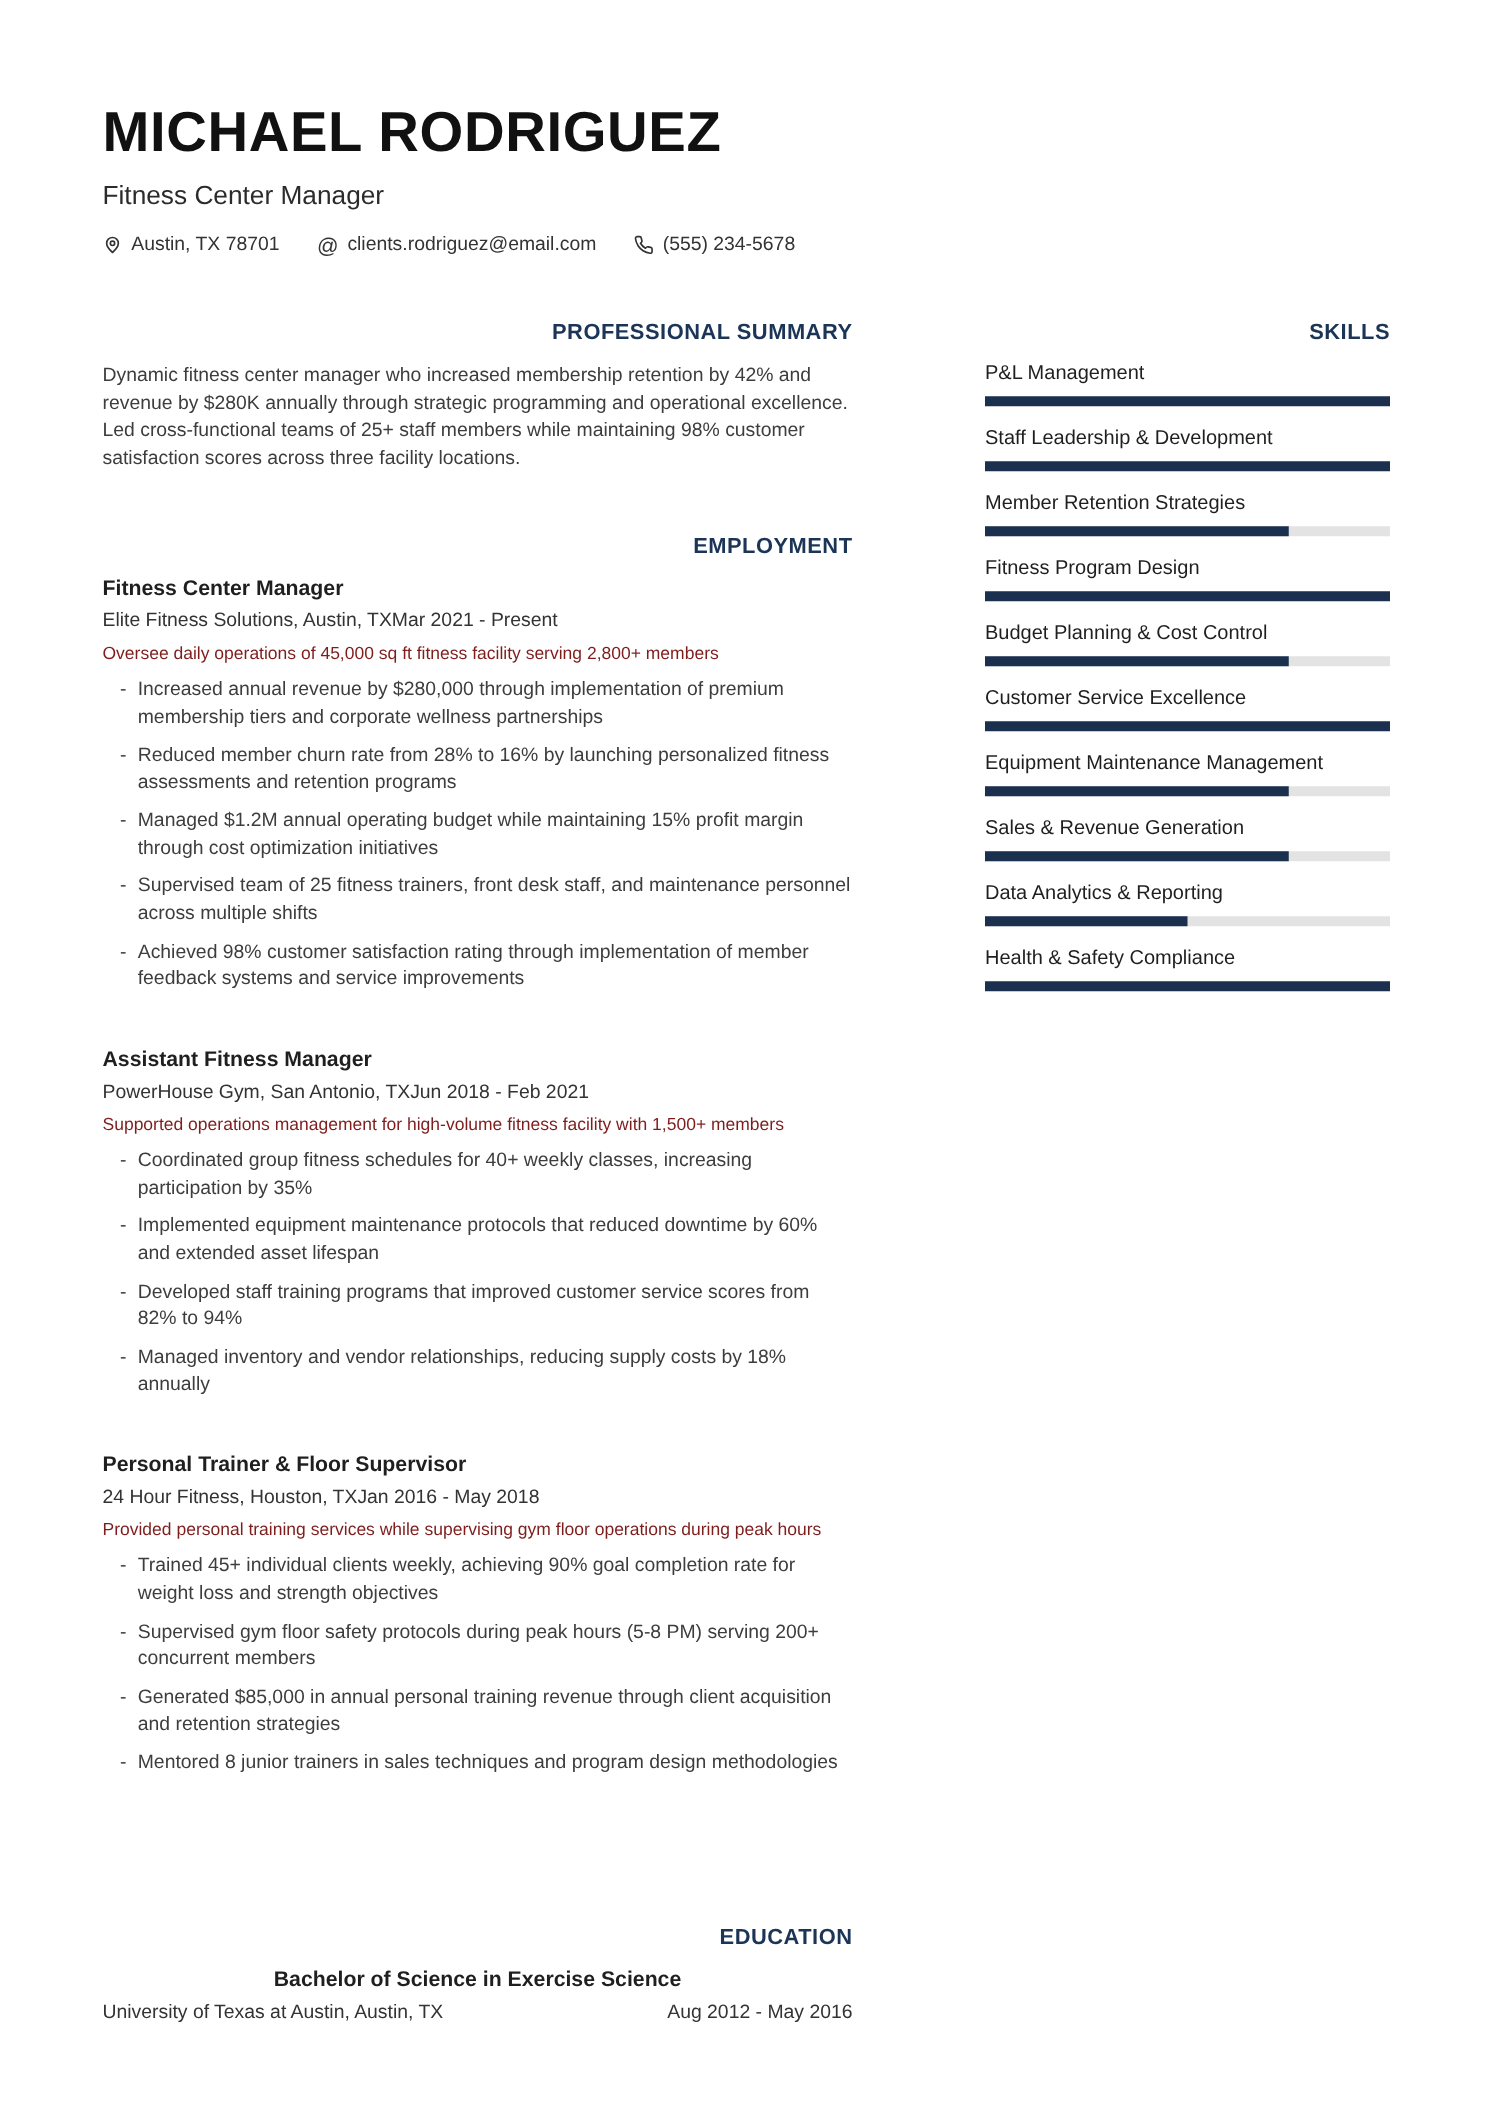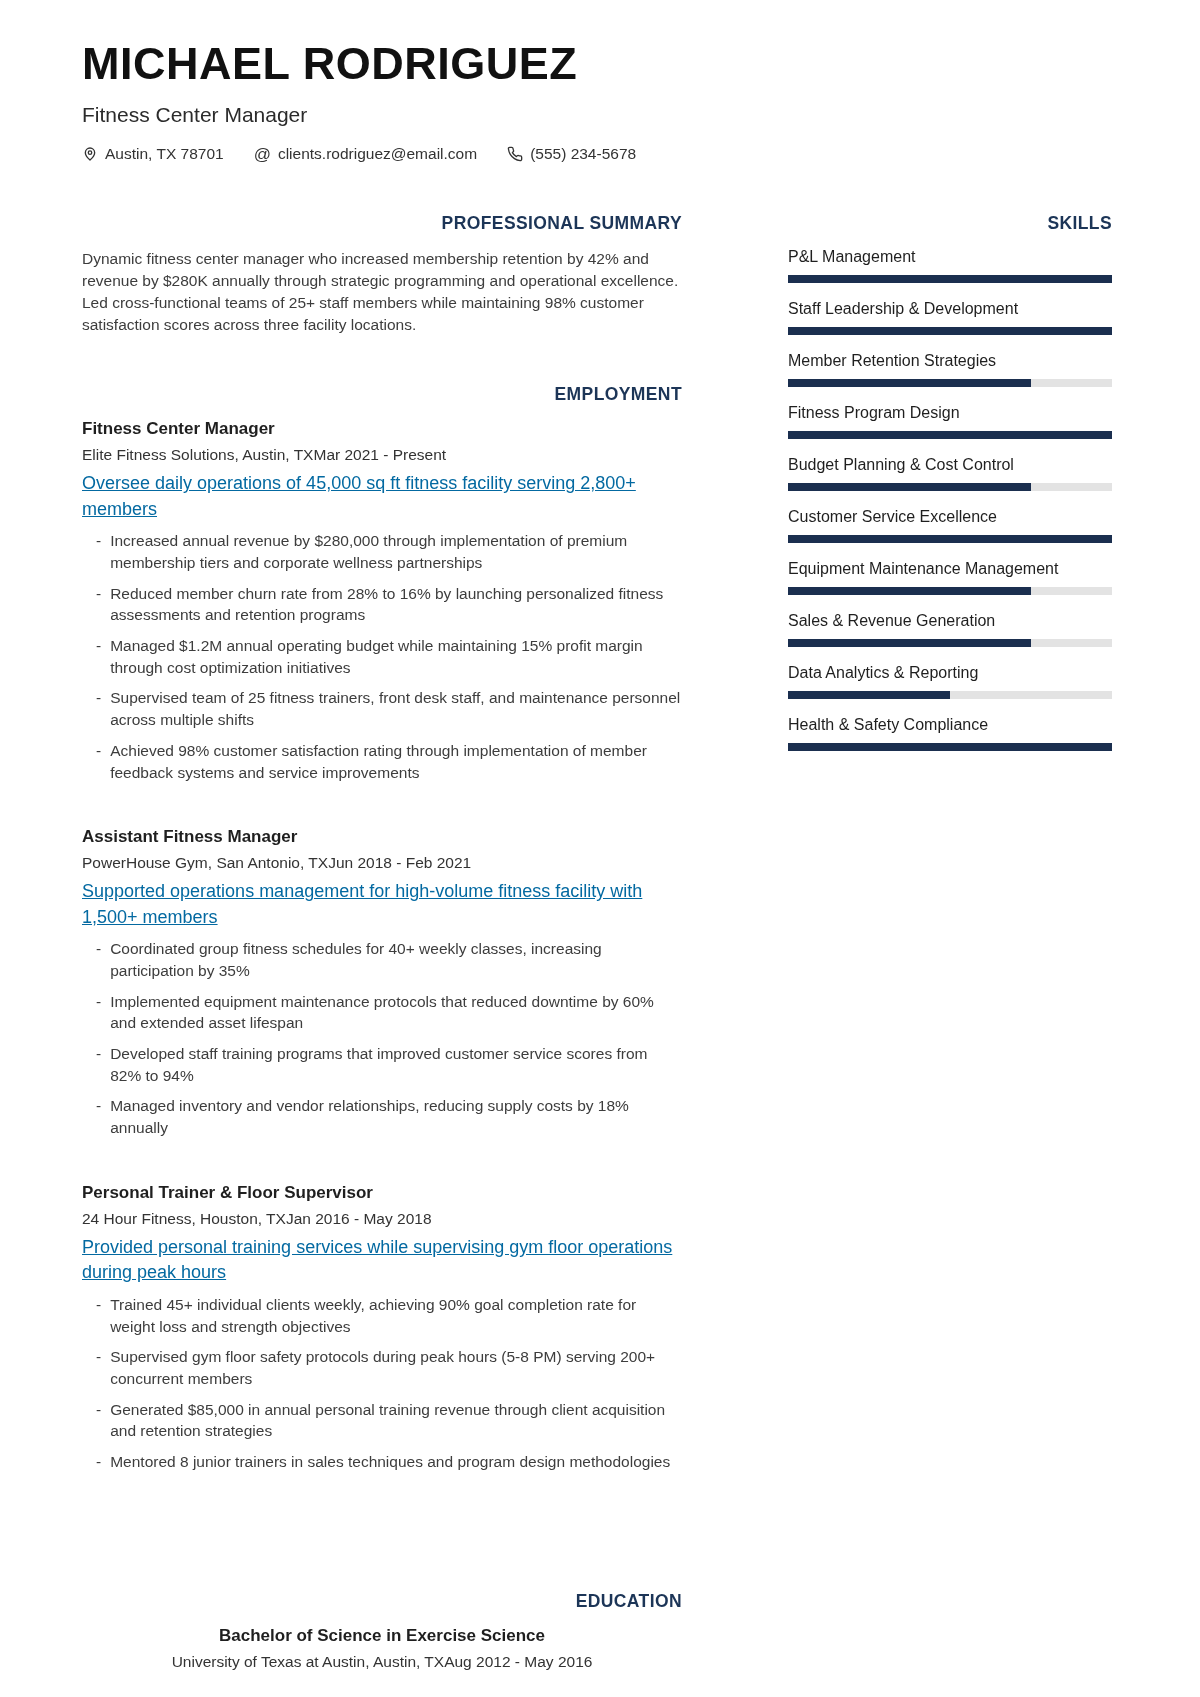--- a/index.html
+++ b/index.html
@@ -7,21 +7,21 @@
   body {
     font-family: "Liberation Sans", "DejaVu Sans", sans-serif;
     color: #3d3d3d;
   }
   .page {
     position: relative;
     width: 1200px;
     height: 1697px;
     margin: 0 auto;
     background: #ffffff;
-    padding: 40px 88px 0 82px;
+    padding: 82px 88px 0 82px;
     overflow: hidden;
   }
   
   .name {
     font-size: 45px;
     font-weight: 700;
     color: #111111;
     letter-spacing: 0.5px;
     line-height: 1.05;
   }
@@ -74,25 +74,24 @@
   }
   .job-company-line {
     display: flex;
     justify-content: flex-start;
     align-items: baseline;
     font-size: 15.5px;
     color: #333333;
     margin-bottom: 7px;
   }
   .job-desc {
-    font-size: 18px;
+    font-size: 14px;
     line-height: 1.42;
-    color: #0369a1;
+    color: #7f1d1d;
     margin-bottom: 8px;
-    text-decoration: underline;
   }
   .bullet {
     display: flex;
     gap: 9px;
     font-size: 15.5px;
     line-height: 1.4;
     color: #3d3d3d;
     margin-bottom: 9px;
     padding-left: 14px;
   }
@@ -102,21 +101,21 @@
   .education-section { margin-top: 118px; }
   .edu-degree {
     font-size: 17px;
     font-weight: 700;
     color: #1f1f1f;
     margin-bottom: 7px;
     text-align: center;
   }
   .edu-line {
     display: flex;
-    justify-content: center;
+    justify-content: space-between;
     align-items: baseline;
     font-size: 15.5px;
     color: #333333;
   }
   
   .skill-item { margin-bottom: 17px; }
   .skill-label {
     font-size: 16px;
     color: #1f1f1f;
     margin-bottom: 9px;

